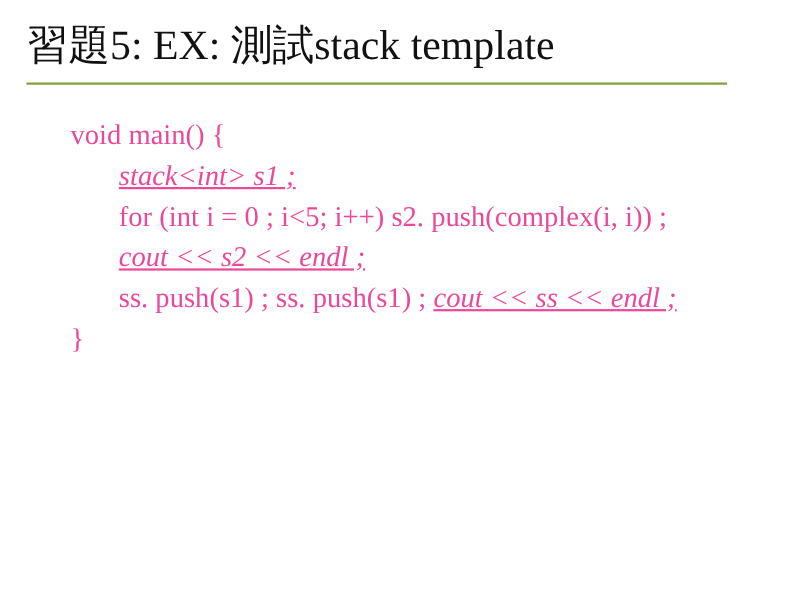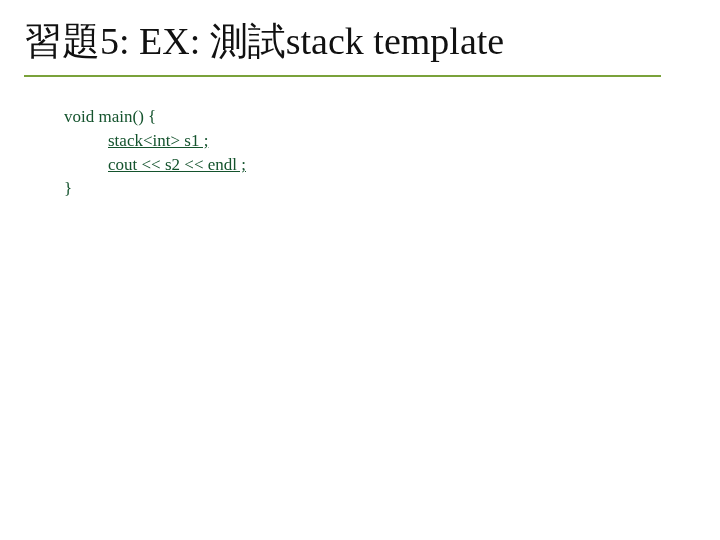--- a/index.html
+++ b/index.html
@@ -19,34 +19,36 @@
   }
   .title {
     font-size: 38px;
     color: #111;
     border-bottom: 2px solid #7aa23a;
     padding: 6px 0 8px 0;
     margin: 0 0 28px 0;
     font-weight: normal;
   }
   .code {
-    font-size: 17px;
-    color: #14532d;
+    font-size: 26px;
+    color: #ec4899;
     line-height: 1.42;
     padding-left: 40px;
   }
   .line { white-space: nowrap; }
   .indent { padding-left: 44px; }
-  .u { text-decoration: underline; }
+  .u { text-decoration: underline; font-style: italic; }
 </style>
 </head>
 <body>
 
 <div class="slide">
   <h1 class="title">習題5: EX: 測試stack template</h1>
 
   <div class="code">
     <div class="line">void main() {</div>
     <div class="line indent"><span class="u">stack&lt;int&gt; s1 ;</span></div>
+    <div class="line indent">for (int i = 0 ; i&lt;5; i++) s2. push(complex(i, i)) ;</div>
     <div class="line indent"><span class="u">cout &lt;&lt; s2 &lt;&lt; endl ;</span></div>
+    <div class="line indent"><span>ss. push(s1) ; ss. push(s1) ; </span><span class="u">cout &lt;&lt; ss &lt;&lt; endl ;</span></div>
     <div class="line">}</div>
   </div>
 </div>
 
 </body></html>

